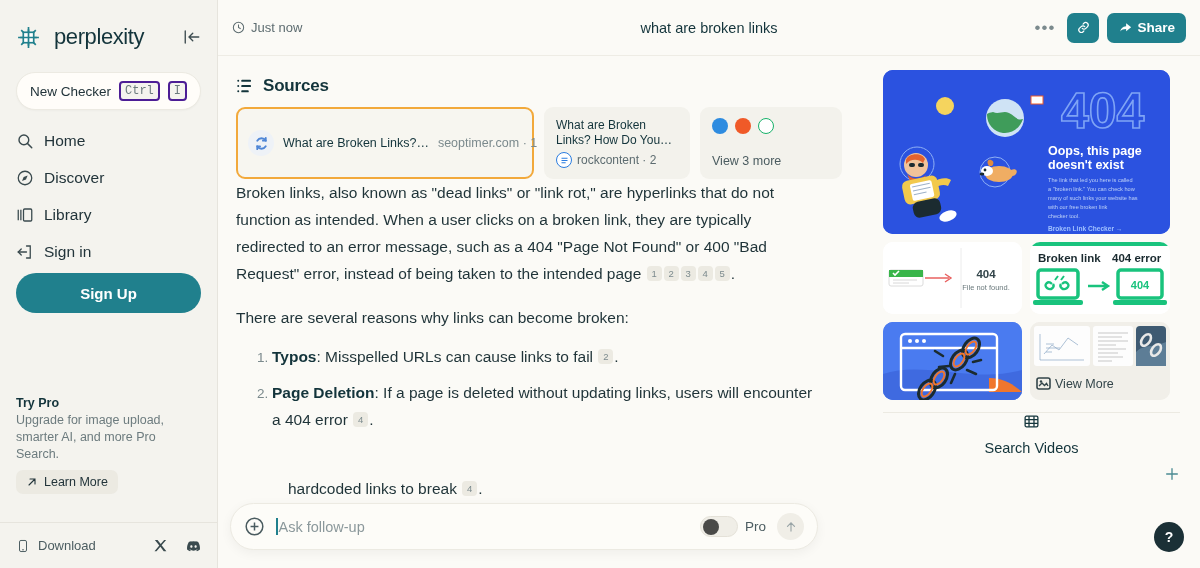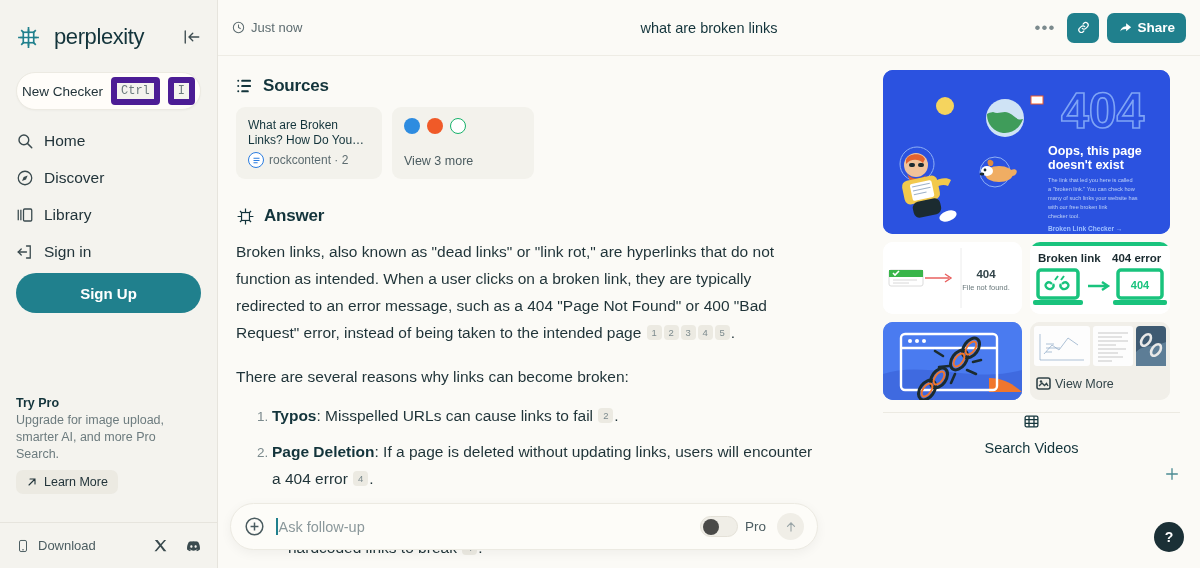--- a/index.html
+++ b/index.html
@@ -33,21 +33,21 @@
     border: 1px solid #eceae2;
     border-radius: 19px;
     display: flex; align-items: center; justify-content: center; gap: 8px;
     cursor: pointer;
     box-shadow: 0 1px 2px rgba(0,0,0,0.03);
   }
   .new-thread-label { font-size: 13.5px; color: #22343a; }
   .kbd {
     font-family: "Liberation Mono", monospace;
     font-size: 12px; color: #6b7a7d;
-    background: #f4f3ee; border: 6px solid #4c1d95;
+    background: #f4f3ee; border: 2px solid #4c1d95;
     border-radius: 4px; padding: 1px 4px; line-height: 14px;
   }
 
   .nav { margin-top: 22px; display: flex; flex-direction: column; gap: 19px; }
   .nav-item { display: flex; align-items: center; gap: 10px; cursor: pointer; color: #22343a; }
   .nav-item .ico { width: 18px; height: 18px; flex: 0 0 18px; color: #3a4a4e; }
   .nav-label { font-size: 15.5px; }
 
   .signup {
     margin-top: 12px; height: 40px;
@@ -347,20 +347,30 @@
                 <circle cx="3" cy="19" r="1.3"></circle>
                 <rect x="7" y="3.6" width="13" height="2.8" rx="1.2"></rect>
                 <rect x="7" y="10.6" width="13" height="2.8" rx="1.2"></rect>
                 <rect x="7" y="17.6" width="10" height="2.8" rx="1.2"></rect>
               </svg>
           </span>
           <span class="sec-title">Sources</span>
         </div>
 
         <div class="src-row">
+          <div class="src-card wide active">
+            <span class="fav-lg" style="background:#eef2f7;display:flex;align-items:center;justify-content:center;">
+              <svg viewBox="0 0 24 24" width="17" height="17" fill="none" stroke="#4f86d6" stroke-width="2.6" stroke-linecap="round">
+                  <path d="M18 8A7 7 0 006 8M6 16a7 7 0 0012 0"></path>
+                  <path d="M18 4v4h-4M6 20v-4h4"></path>
+                </svg>
+            </span>
+            <span class="src-title-1">What are Broken Links?…</span>
+            <span class="src-meta">seoptimer.com · 1</span>
+          </div>
 
           <div class="src-card mid">
             <span class="src-title-2">What are Broken Links? How Do You…</span>
             <span class="src-brand">
               <span class="fav" style="background:#fff;border:1.5px solid #2b7de0;display:flex;align-items:center;justify-content:center;">
                 <svg viewBox="0 0 24 24" width="9" height="9" fill="none" stroke="#2b7de0" stroke-width="3">
                     <path d="M4 6h16M4 12h16M4 18h11"></path>
                   </svg>
               </span>
               <span>rockcontent · 2</span>
@@ -370,29 +380,20 @@
           <div class="src-card more">
             <span class="fav-row">
               <span class="fav" style="background:#2e8ce0;"></span>
               <span class="fav" style="background:#f05a28;"></span>
               <span class="fav" style="background:#fff;border:1.8px solid #17b26a;"></span>
             </span>
             <span class="viewmore-lbl">View 3 more</span>
           </div>
         </div>
 
-        <div class="answer-head">
-          <span class="ico">
-            <svg viewBox="0 0 24 24" fill="none" stroke="#13343b" stroke-width="1.5">
-              <path d="M12 2v20M2 12h20M5 5l14 14M19 5L5 19"></path>
-              <rect x="7" y="7" width="10" height="10" fill="#fbfaf6" stroke="#13343b"></rect>
-            </svg>
-          </span>
-          <span class="sec-title">Answer</span>
-        </div>
 
         <p class="para">
           <span>Broken links, also known as "dead links" or "link rot," are hyperlinks that do not function as intended. When a user clicks on a broken link, they are typically redirected to an error message, such as a 404 "Page Not Found" or 400 "Bad Request" error, instead of being taken to the intended page</span>
           <span class="cite">1</span><span class="cite">2</span><span class="cite">3</span><span class="cite">4</span><span class="cite">5</span><span>.</span>
         </p>
 
         <p class="para second">There are several reasons why links can become broken:</p>
 
         <ol class="reasons">
           <li>

